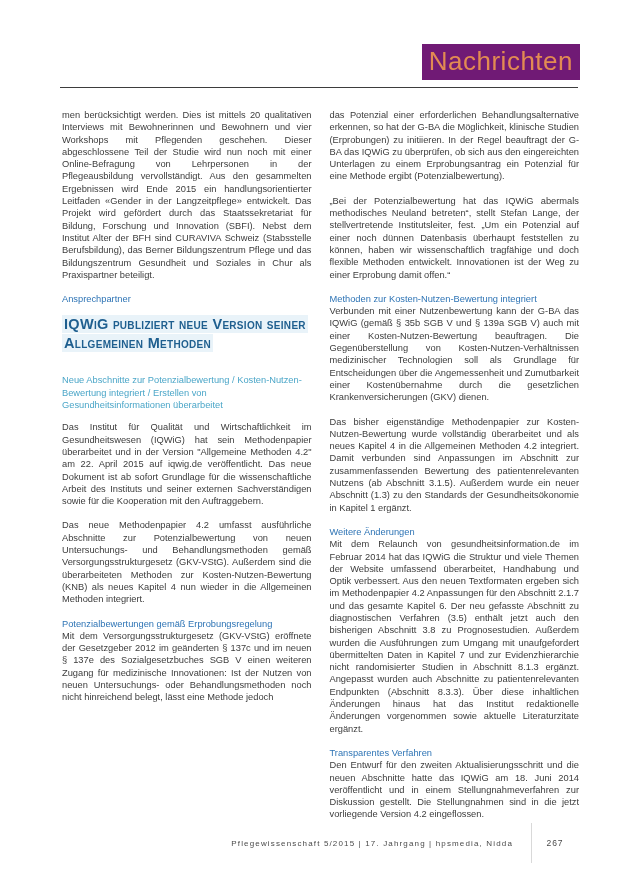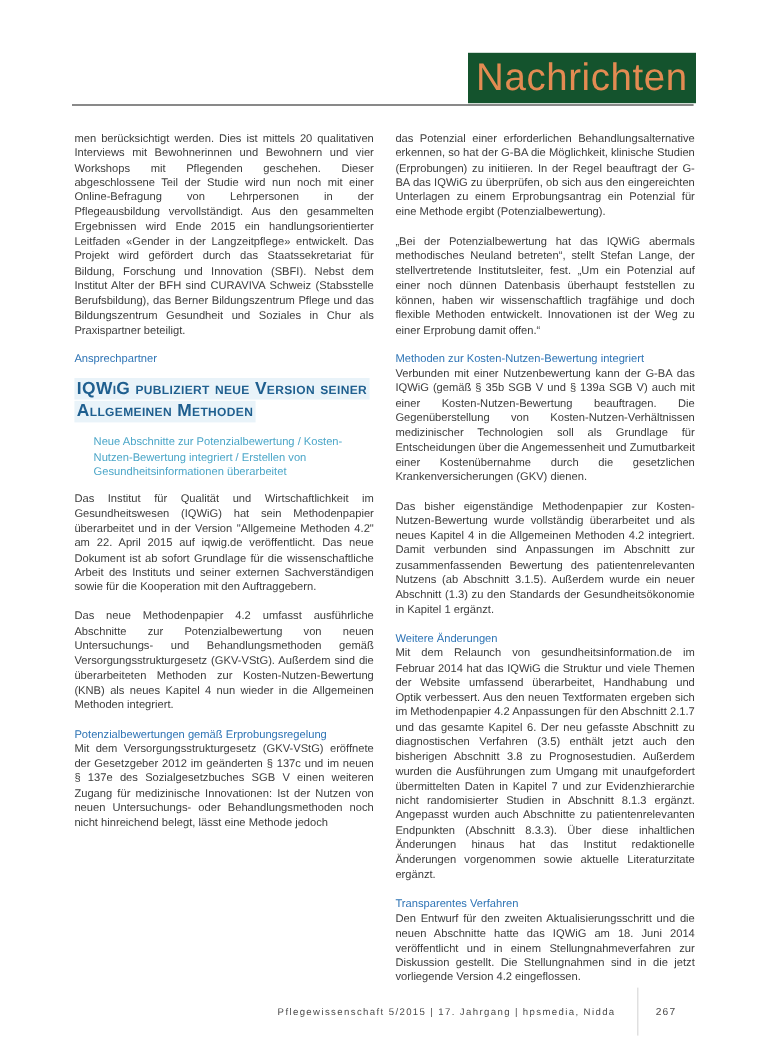--- a/index.html
+++ b/index.html
@@ -8,24 +8,24 @@
     position: relative;
     width: 637px;
     height: 884px;
     background: #ffffff;
     overflow: hidden;
   }
   .header-title {
     position: absolute;
     top: 44px;
     right: 57px;
-    font-size: 32px;
+    font-size: 26px;
     font-weight: 400;
     color: #E28B52;
-    background: #14532d;
+    background: #701a75;
     padding: 2px 7px 3px 7px;
     letter-spacing: 0.5px;
   }
   .header-rule {
     position: absolute;
     top: 87px;
     left: 60px;
     width: 518px;
     border-top: 1.5px solid #3d3d3d;
   }
@@ -50,32 +50,32 @@
     margin: 0;
     font-size: 9.3px;
     line-height: 12.3px;
     font-weight: 400;
     color: #2E74B5;
     text-align: left;
   }
   .contact { margin: 0 0 14px 0; text-align: left; }
   .contact div { line-height: 12.3px; }
   .article-title {
-    margin: 10px 0 9px 0;
+    margin: 10px 0 21px 0;
     font-size: 14.5px;
     line-height: 19px;
     font-weight: 700;
     font-variant: small-caps;
     letter-spacing: 0.3px;
     color: #1F5F8F;
     text-align: left;
   }
   .article-title .hl { background: #E9F3F9; box-decoration-break: clone; padding: 1px 2px; }
   .lead {
-    margin: 0 0 10px 16px;
+    margin: 0 0 10px 0;
     font-size: 9.3px;
     line-height: 12.3px;
     font-weight: 400;
     color: #4BA6C8;
     text-align: left;
   }
   .footer {
     position: absolute;
     top: 823px;
     left: 60px;

